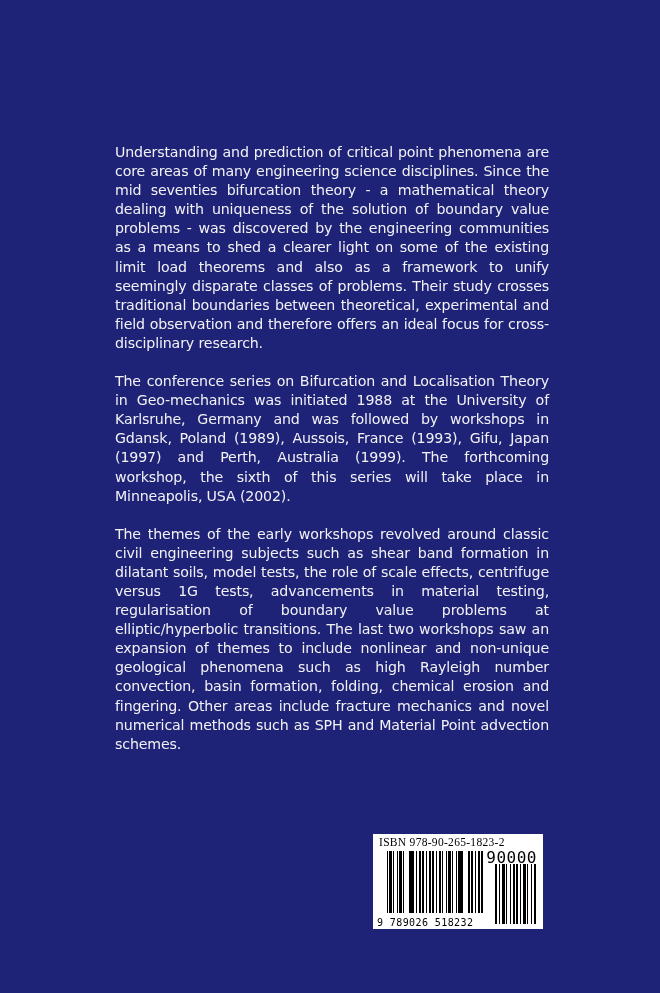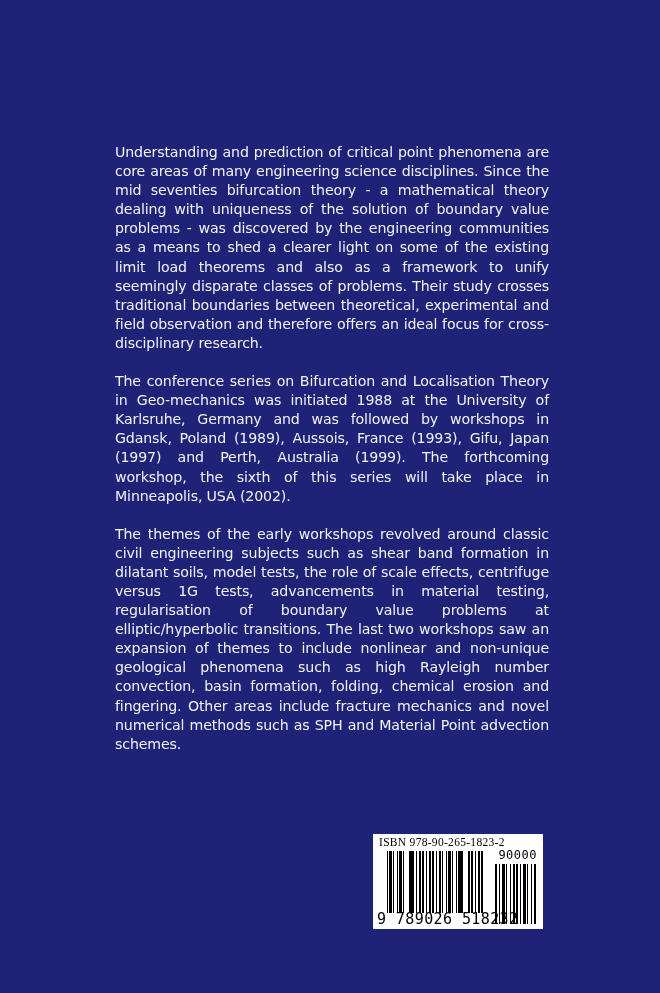--- a/index.html
+++ b/index.html
@@ -21,29 +21,29 @@
     background: #ffffff; box-sizing: border-box;
   }
   .isbn-text {
     position: absolute; left: 6px; top: 2px;
     font-family: Liberation Serif, serif;
     font-size: 11.5px; color: #000; letter-spacing: 0.3px; white-space: nowrap;
   }
   .addon-text {
     position: absolute; right: 6px; top: 14px;
     font-family: "DejaVu Sans Mono", monospace;
-    font-size: 12px; color: #000; letter-spacing: 0.5px;
+    font-size: 16px; color: #000; letter-spacing: 0.5px;
   }
   .bars-main { position: absolute; left: 14px; top: 17px; width: 98px; height: 62px; display: flex; }
   .bars-addon { position: absolute; left: 122px; top: 30px; width: 42px; height: 60px; display: flex; }
   .bar { height: 100%; }
   .digits {
     position: absolute; left: 4px; bottom: 1px;
     font-family: "DejaVu Sans Mono", monospace;
-    font-size: 15px; color: #000; white-space: nowrap; letter-spacing: 0.4px;
+    font-size: 10px; color: #000; white-space: nowrap; letter-spacing: 0.4px;
   }
 </style>
 </head>
 <body>
 
 <div class="text-block">
   <p class="para">Understanding and prediction of critical point phenomena are core areas of many engineering science disciplines. Since the mid seventies bifurcation theory - a mathematical theory dealing with uniqueness of the solution of boundary value problems - was discovered by the engineering communities as a means to shed a clearer light on some of the existing limit load theorems and also as a framework to unify seemingly disparate classes of problems. Their study crosses traditional boundaries between theoretical, experimental and field observation and therefore offers an ideal focus for cross-disciplinary research.</p>
   <p class="para">The conference series on Bifurcation and Localisation Theory in Geo-mechanics was initiated 1988 at the University of Karlsruhe, Germany and was followed by workshops in Gdansk, Poland (1989), Aussois, France (1993), Gifu, Japan (1997) and Perth, Australia (1999). The forthcoming workshop, the sixth of this series will take place in Minneapolis, USA (2002).</p>
   <p class="para">The themes of the early workshops revolved around classic civil engineering subjects such as shear band formation in dilatant soils, model tests, the role of scale effects, centrifuge versus 1G tests, advancements in material testing, regularisation of boun­dary value problems at elliptic/hyperbolic transitions. The last two workshops saw an expansion of themes to include nonlinear and non-unique geological phenomena such as high Rayleigh number convection, basin formation, folding, chemical erosion and fingering. Other areas include fracture mechanics and novel numerical methods such as SPH and Material Point advection schemes.</p>
 </div>

